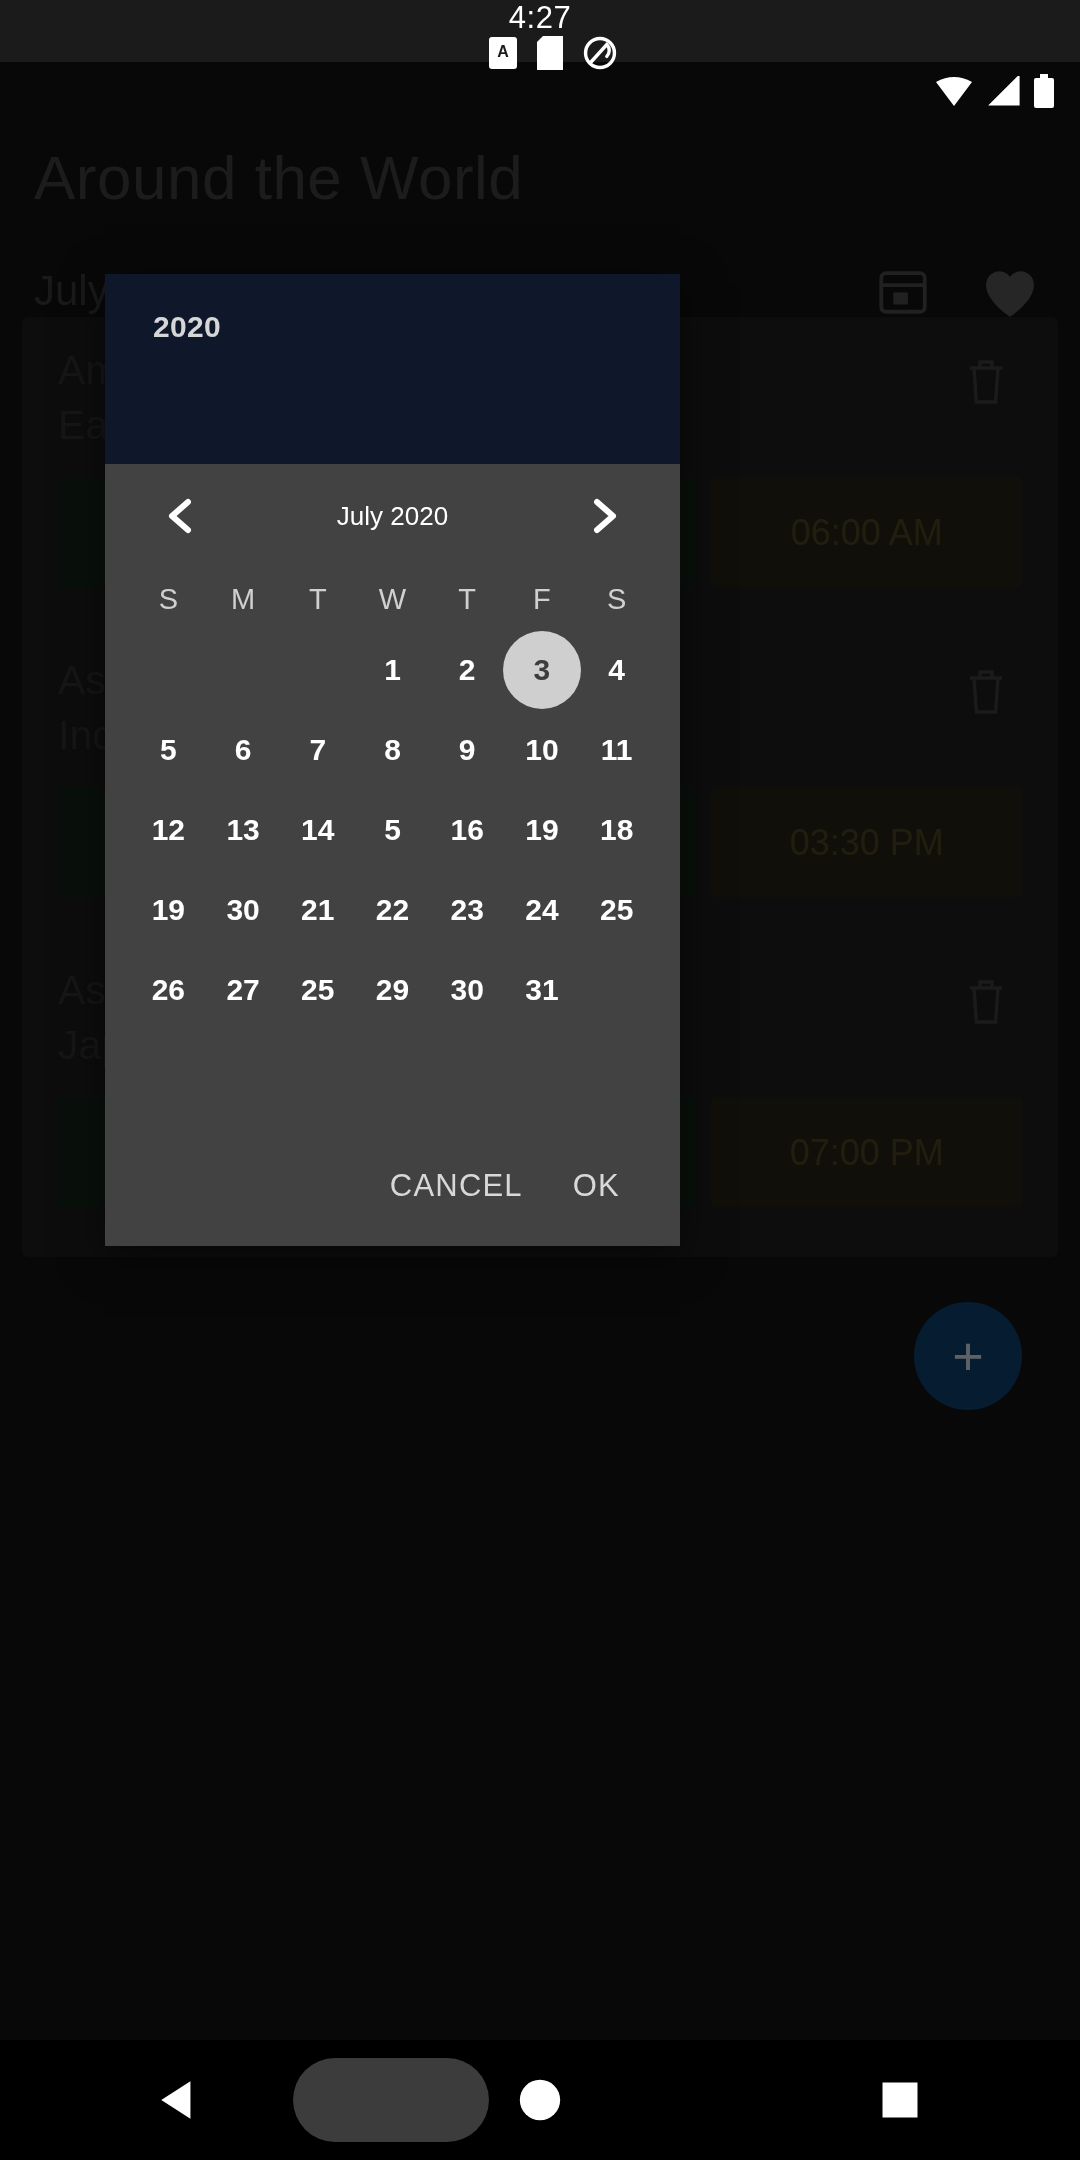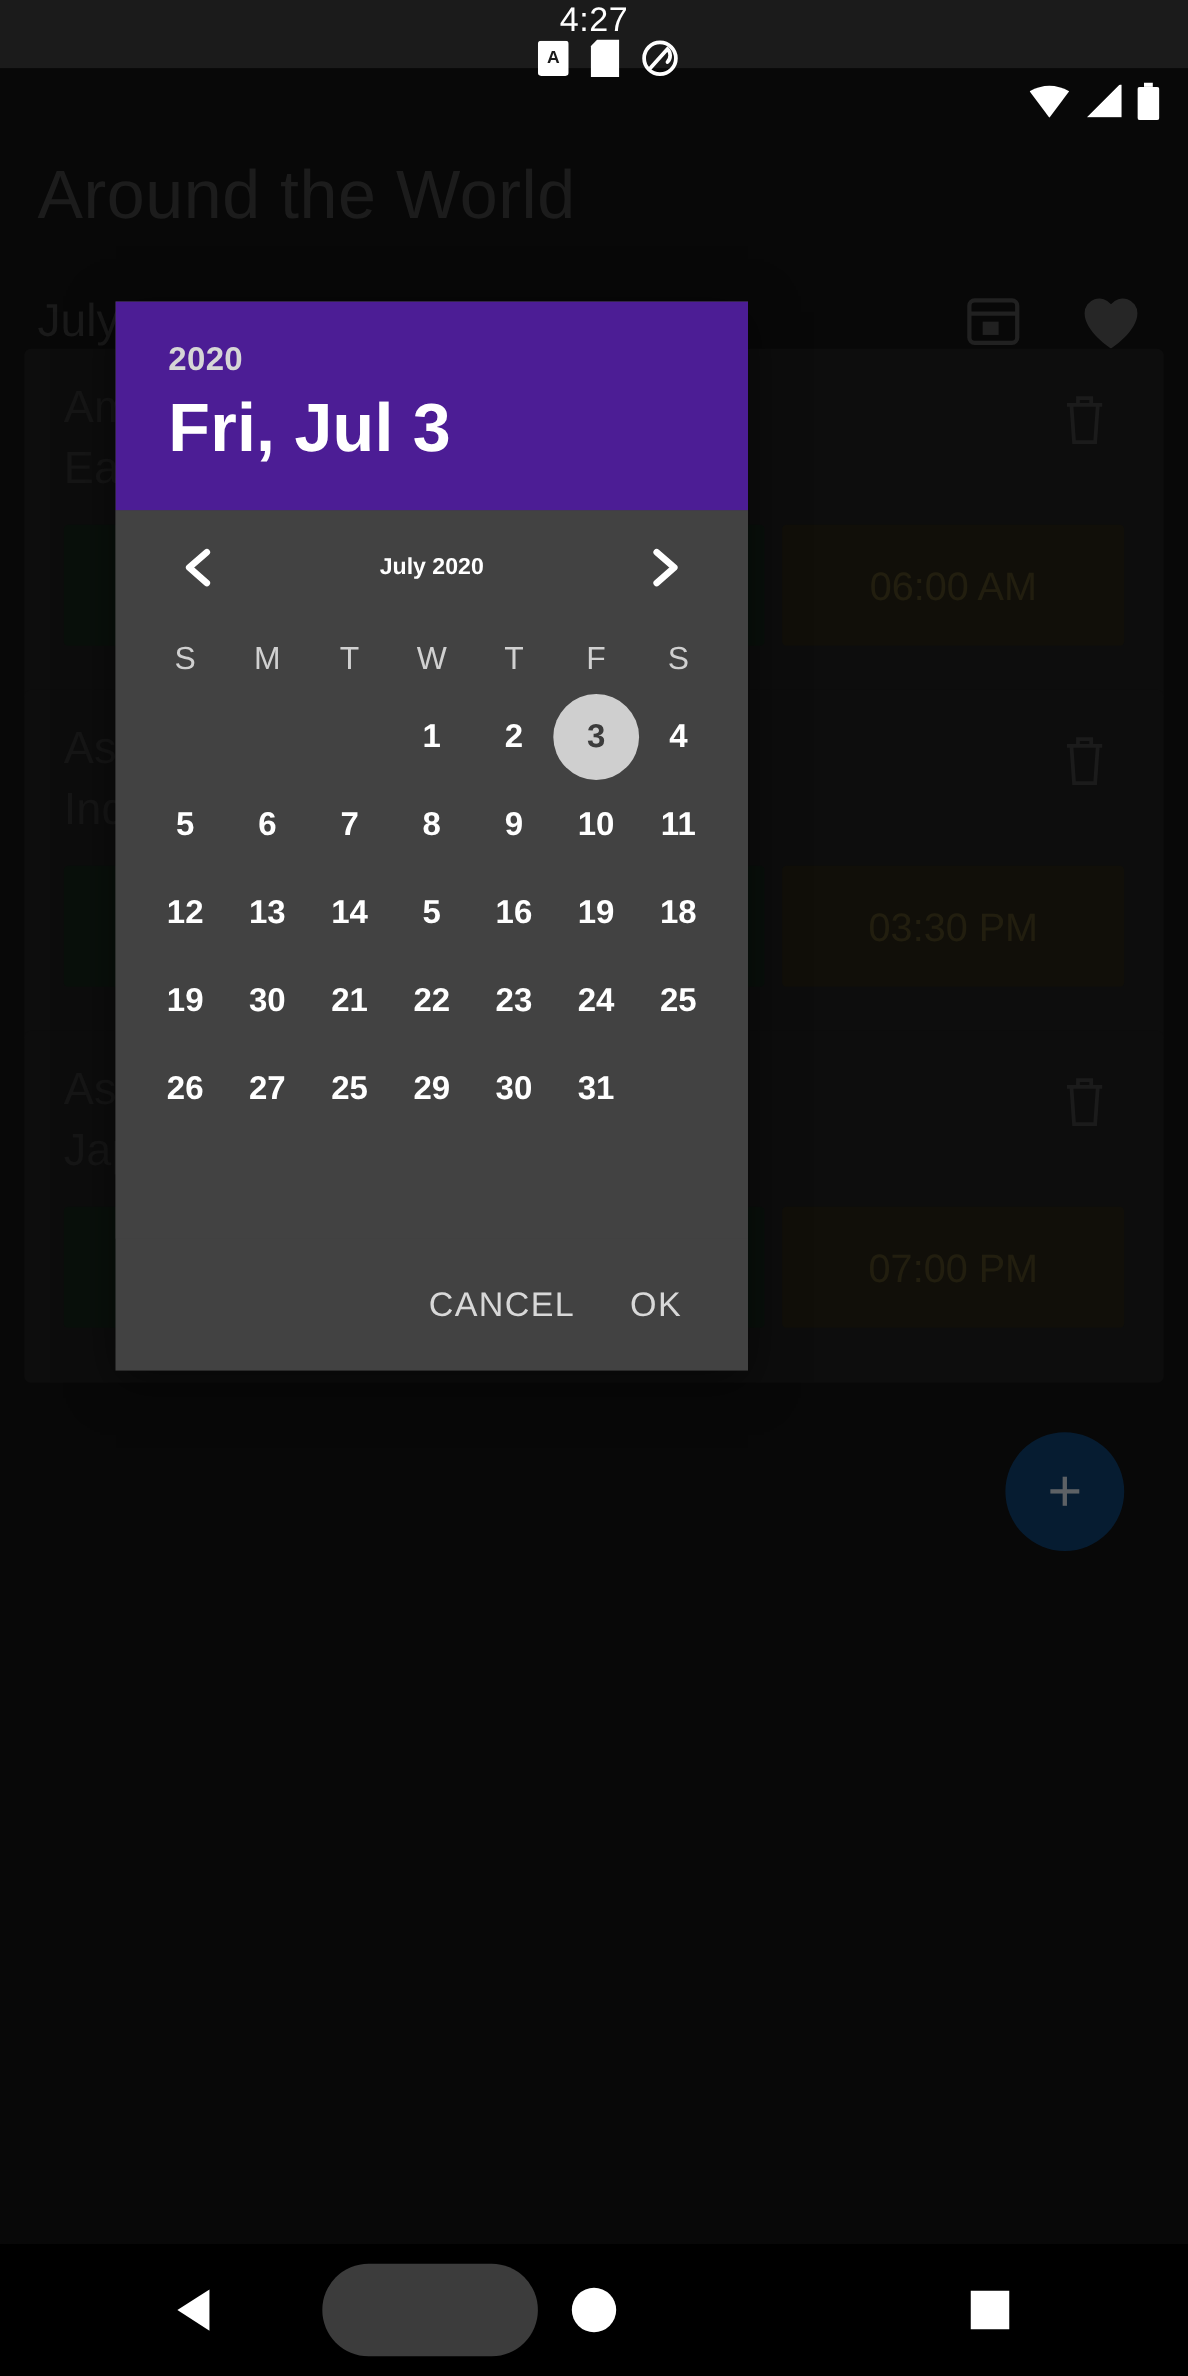--- a/index.html
+++ b/index.html
@@ -165,21 +165,21 @@
     background: #424242;
     z-index: 20;
     box-shadow: 0 10px 40px rgba(0,0,0,0.5);
     display: flex;
     flex-direction: column;
     overflow: hidden;
   }
 
   .dlg-header {
     height: 190px;
-    background: #4c1d95;
+    background: #0f172a;
     padding: 36px 0 0 48px;
   }
   .dlg-year {
     font-size: 30px;
     font-weight: bold;
     color: #d6d6d6;
     letter-spacing: 0.3px;
   }
   .dlg-date {
     margin-top: 10px;
@@ -204,22 +204,22 @@
     padding: 0 22px;
   }
   .nav-btn {
     width: 56px;
     height: 56px;
     display: flex;
     align-items: center;
     justify-content: center;
   }
   .month-label {
-    font-size: 21px;
-    font-weight: bold;
+    font-size: 26px;
+    font-weight: normal;
     color: #ffffff;
   }
 
   .cal-grid {
     display: grid;
     grid-template-columns: repeat(7, 1fr);
     row-gap: 0;
   }
   .wd {
     height: 62px;
@@ -427,21 +427,20 @@
           <rect x="0" y="2" width="10" height="15" rx="1"></rect>
         </svg>
       </span>
     </span>
   </div>
 
   <div class="dialog">
 
     <div class="dlg-header">
       <div class="dlg-year">2020</div>
-      <div class="dlg-date">Fri, Jul 3</div>
     </div>
 
     <div class="dlg-body">
 
       <div class="month-nav">
         <span class="nav-btn">
           <svg width="34" height="40" viewBox="0 0 17 20" fill="none" stroke="#ffffff" stroke-width="3" stroke-linecap="round" stroke-linejoin="round">
             <polyline points="12,3 4,10 12,17"></polyline>
           </svg>
         </span>

